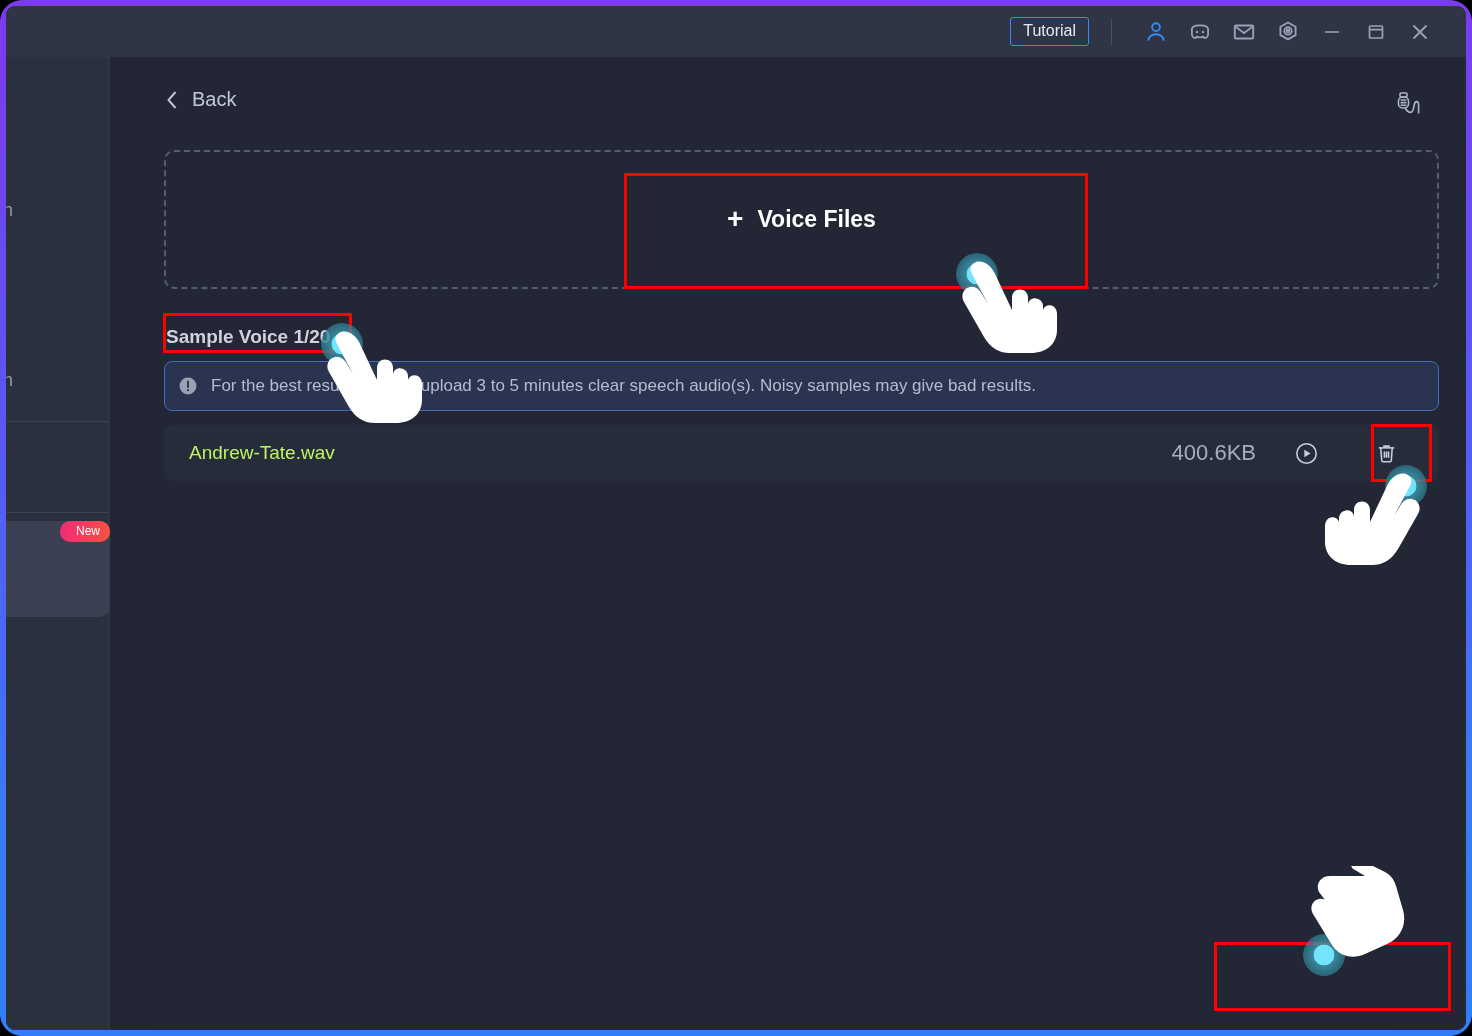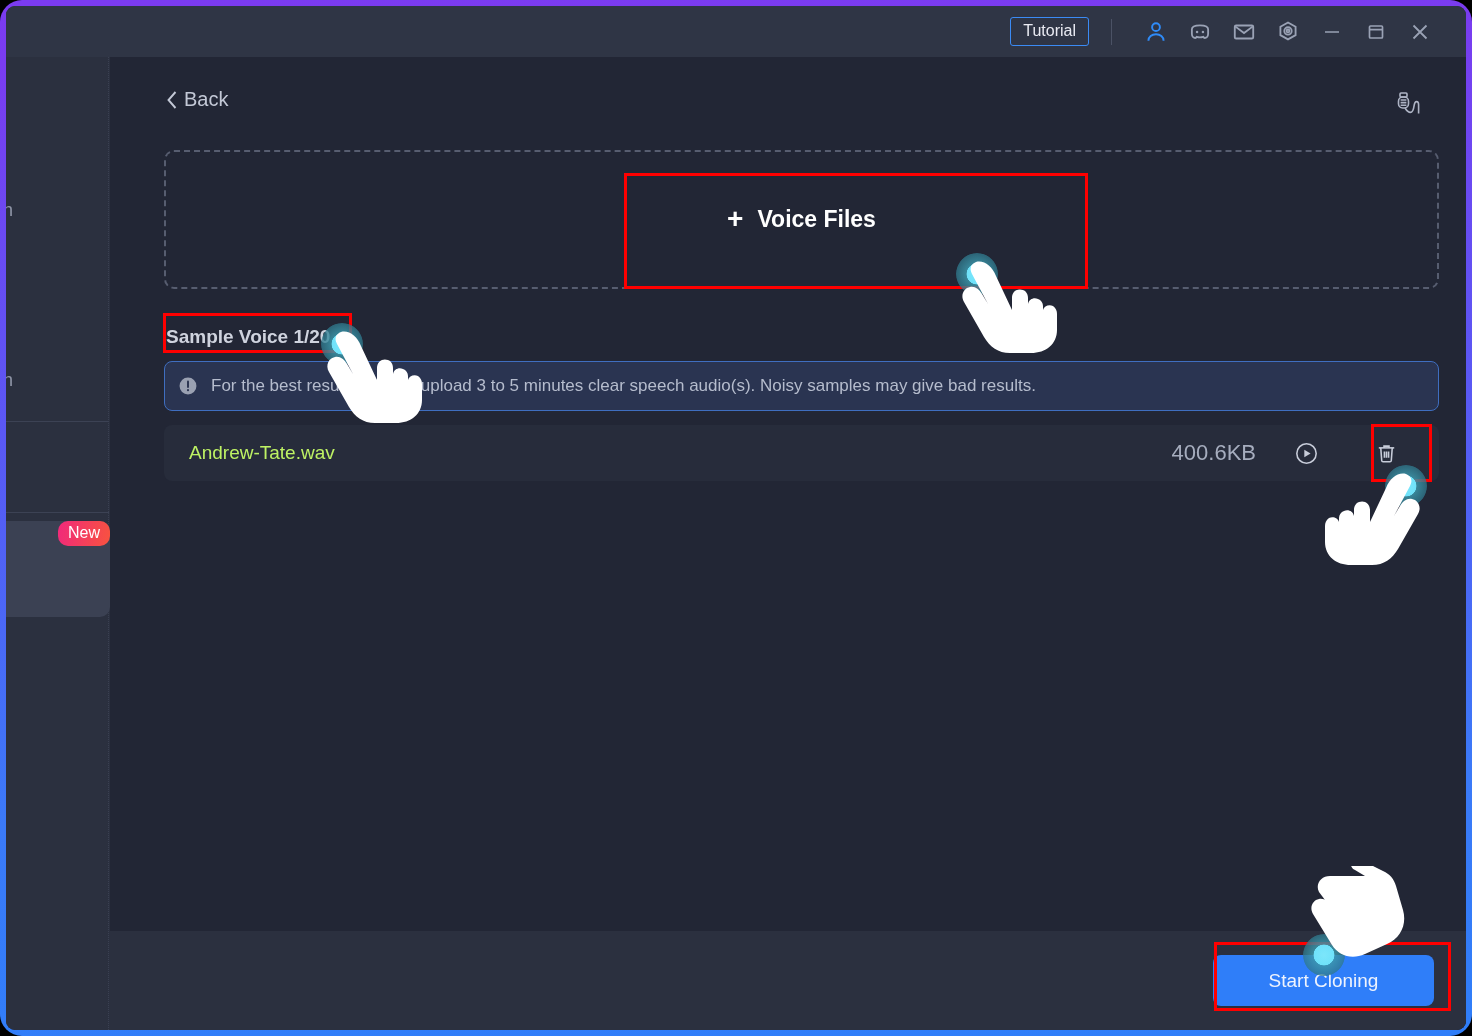--- a/index.html
+++ b/index.html
@@ -129,22 +129,22 @@
     top: 464px;
     width: 136px;
     height: 96px;
     background: #3b4153;
     border-radius: 10px;
   }
   #new-badge {
     position: absolute;
     right: 0px;
     top: 0px;
-    padding: 3px 10px 4px 10px;
-    font-size: 16px;
+    padding: 3px 10px 4px 16px;
+    font-size: 12px;
     color: #ffffff;
     border-radius: 10px 10px 10px 10px;
     background: linear-gradient(100deg, #f0297b 0%, #f8533f 100%);
     white-space: nowrap;
   }
 
   
   #main-panel {
     position: absolute;
     left: 104px;
@@ -159,21 +159,21 @@
     left: 0; top: 0;
     width: 1356px;
     height: 69px;
   }
   #back-button {
     position: absolute;
     left: 54px;
     top: 31px;
     display: flex;
     align-items: center;
-    gap: 4px;
+    gap: 12px;
     color: #c3c8d6;
     font-size: 20px;
   }
   #back-chevron { color: #c3c8d6; display: block; }
   #mic-tool-icon {
     position: absolute;
     right: 42px;
     top: 32px;
     color: #aeb4c5;
   }
@@ -472,23 +472,20 @@
           <svg width="25" height="25" viewBox="0 0 24 24" fill="none" stroke="currentColor" stroke-width="1.5">
             <path d="M4.6 6.6h14.8"></path>
             <path d="M9.6 6.6V4.9h4.8v1.7"></path>
             <path d="M6.5 6.6l.9 12.1c.05.7.6 1.2 1.3 1.2h6.6c.7 0 1.25-.5 1.3-1.2l.9-12.1"></path>
             <path d="M10 10v6M12 10v6M14 10v6"></path>
           </svg>
         </span>
       </div>
     </div>
 
-    <div id="footer-bar">
-      <div id="start-cloning-button">Start Cloning</div>
-    </div>
 
     <div class="hl-box" id="hl-upload"></div>
     <div class="hl-box" id="hl-sample"></div>
     <div class="hl-box" id="hl-delete"></div>
     <div class="hl-box" id="hl-start"></div>
 
     <div class="click-glow" id="glow-upload"></div>
     <svg class="hand-cursor" id="hand-upload" width="112" height="98" viewBox="0 0 112 98">
       <path d="M18 4 C26 2 34 8 38 18 L54 52 L54 40 C54 33 60 30 65 32 C68 33 70 36 70 40 L70 46 C71 41 76 39 80 41 C83 42 85 45 85 48 L85 52 C86 48 91 46 95 48 C98 50 99 53 99 56 L99 72 C99 86 88 95 73 95 L52 95 C40 95 32 89 26 79 L6 44 C2 37 6 30 12 29 C17 28 21 31 24 36 L30 46 L14 16 C11 10 13 6 18 4 Z" fill="#ffffff"></path>
     </svg>

